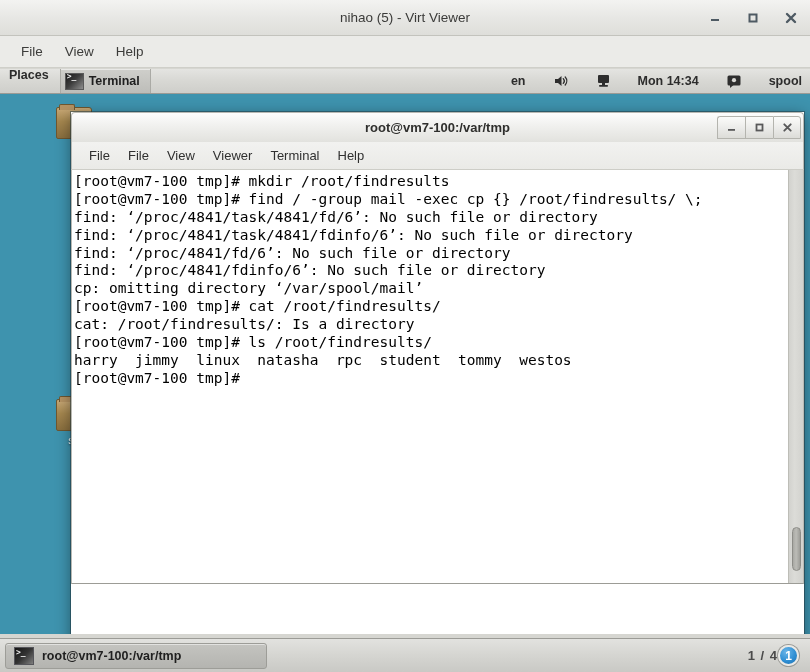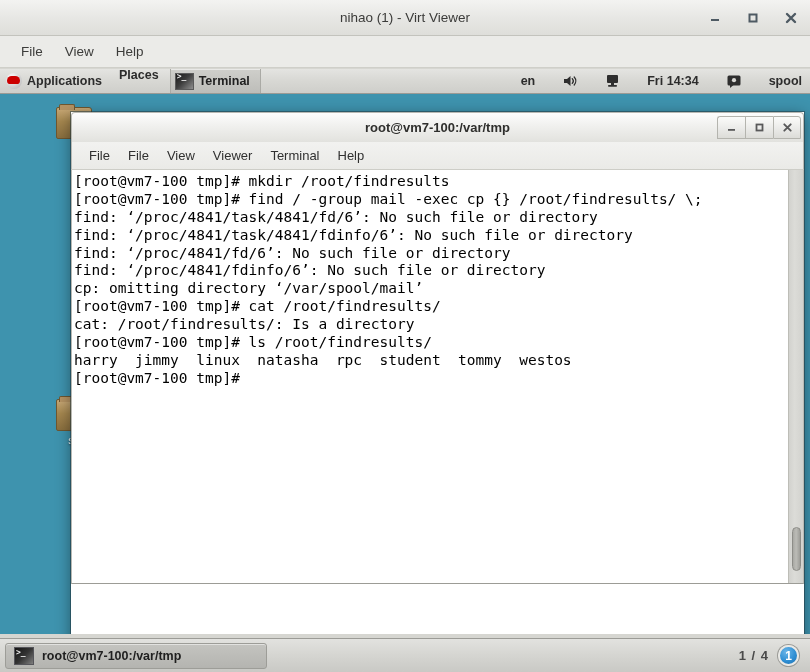--- a/index.html
+++ b/index.html
@@ -332,21 +332,20 @@
     left: 1px; top: -1px;
     font-family: "DejaVu Sans Mono", monospace;
     font-size: 8px;
     color: #eeeeee;
     line-height: 11px;
   }
   .tb-right {
     margin-left: auto;
     display: flex;
     align-items: center;
-    gap: 9px;
     padding-right: 6px;
     justify-content: center;
   }
   .ws-count {
     font-size: 13px;
     font-weight: bold;
     color: #4a4a4a;
     letter-spacing: 1px;
   }
   .ws-badge {
@@ -361,21 +360,21 @@
     display: flex; align-items: center; justify-content: center;
     box-sizing: border-box;
   }
 </style>
 </head>
 <body>
 
 <div id="root">
 
   <div class="vv-titlebar">
-    <div class="vv-title">nihao (1) - Virt Viewer</div>
+    <div class="vv-title">nihao (5) - Virt Viewer</div>
     <div class="vv-btns">
       <div class="vv-btn">
         <svg width="14" height="14" viewBox="0 0 14 14">
             <rect x="3" y="8" width="8" height="2" fill="currentColor"></rect>
           </svg>
       </div>
       <div class="vv-btn">
         <svg width="14" height="14" viewBox="0 0 14 14">
             <rect x="3.5" y="3.5" width="7" height="7" fill="none" stroke="currentColor" stroke-width="2"></rect>
           </svg>
@@ -391,24 +390,20 @@
   <div class="vv-menubar">
     <div class="vv-menu-item">File</div>
     <div class="vv-menu-item">View</div>
     <div class="vv-menu-item">Help</div>
   </div>
 
   <div class="guest">
 
     <div class="gnome-panel">
       <div class="gp-left">
-        <div class="gp-apps">
-          <span class="rh-logo"></span>
-          <span>Applications</span>
-        </div>
         <div class="gp-places">Places</div>
         <div class="gp-task">
           <span class="term-mini-icon"></span>
           <span>Terminal</span>
         </div>
       </div>
       <div class="gp-right">
         <span>en</span>
         <span class="speaker-icon">
           <svg width="15" height="14" viewBox="0 0 15 14">
@@ -417,21 +412,21 @@
             <path d="M11.2 3 A6 6 0 0 1 11.2 11" fill="none" stroke="currentColor" stroke-width="1.3" stroke-linecap="round"></path>
           </svg>
         </span>
         <span class="display-icon">
           <svg width="13" height="14" viewBox="0 0 13 14">
             <rect x="1" y="1" width="11" height="8" rx="1" fill="currentColor"></rect>
             <rect x="5" y="9" width="3" height="2" fill="currentColor"></rect>
             <rect x="2" y="11" width="9" height="1.8" rx="0.8" fill="currentColor"></rect>
           </svg>
         </span>
-        <span class="clock">Fri 14:34</span>
+        <span class="clock">Mon 14:34</span>
         <span class="user-icon">
           <svg width="14" height="13" viewBox="0 0 14 13">
             <rect x="0.5" y="0.5" width="13" height="10" rx="1.5" fill="currentColor"></rect>
             <path d="M3 10 L3 13 L6.5 10 Z" fill="currentColor"></path>
             <circle cx="7" cy="5.2" r="2.1" fill="#d8d8d4"></circle>
           </svg>
         </span>
         <span>spool</span>
       </div>
     </div>

